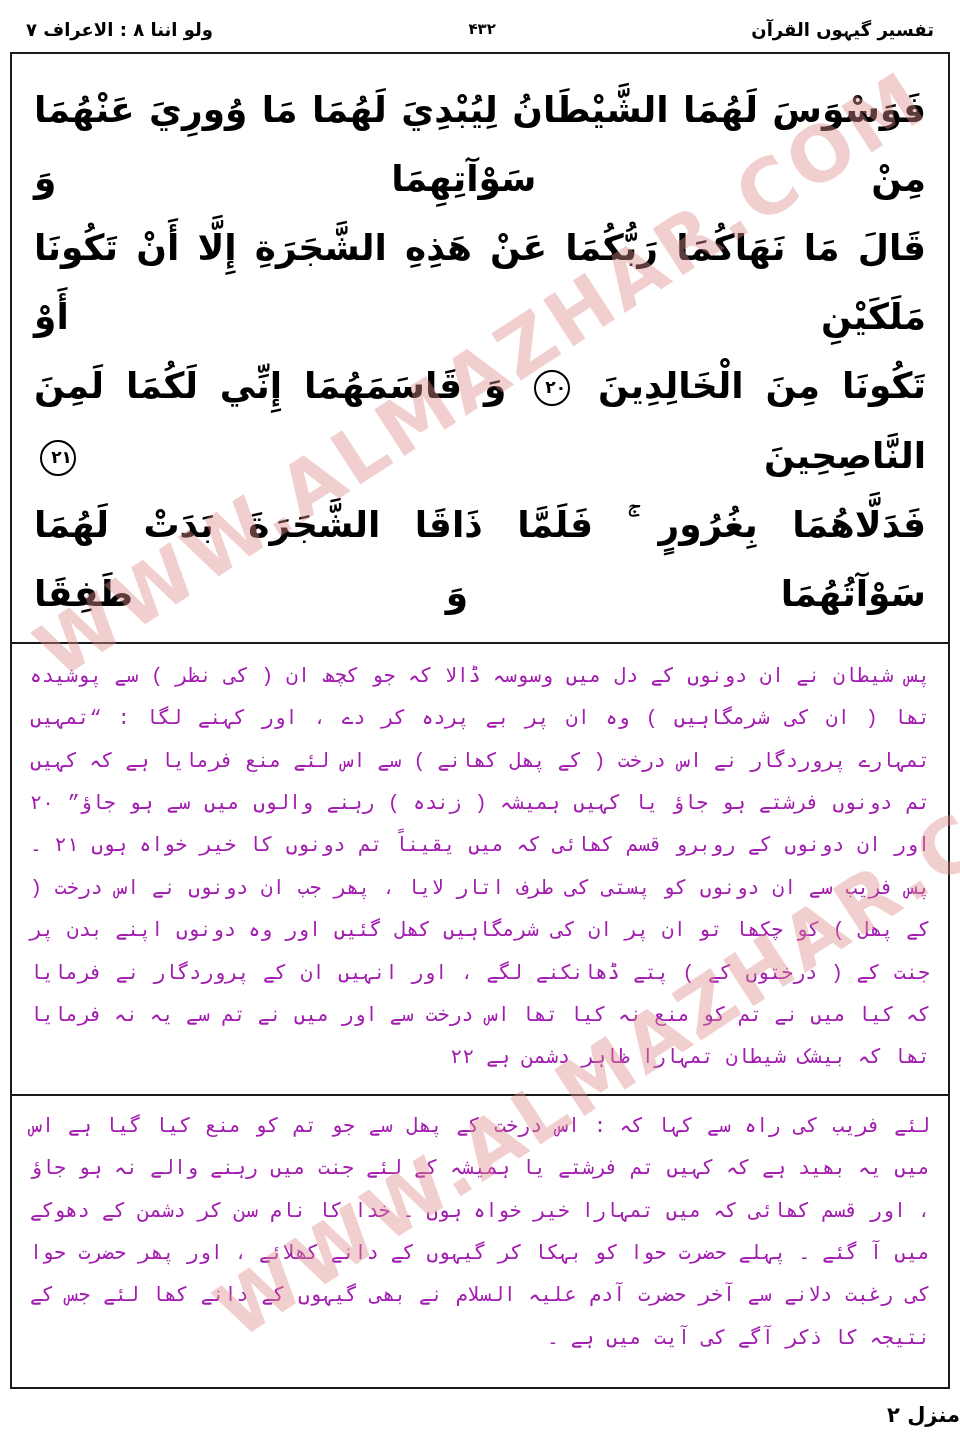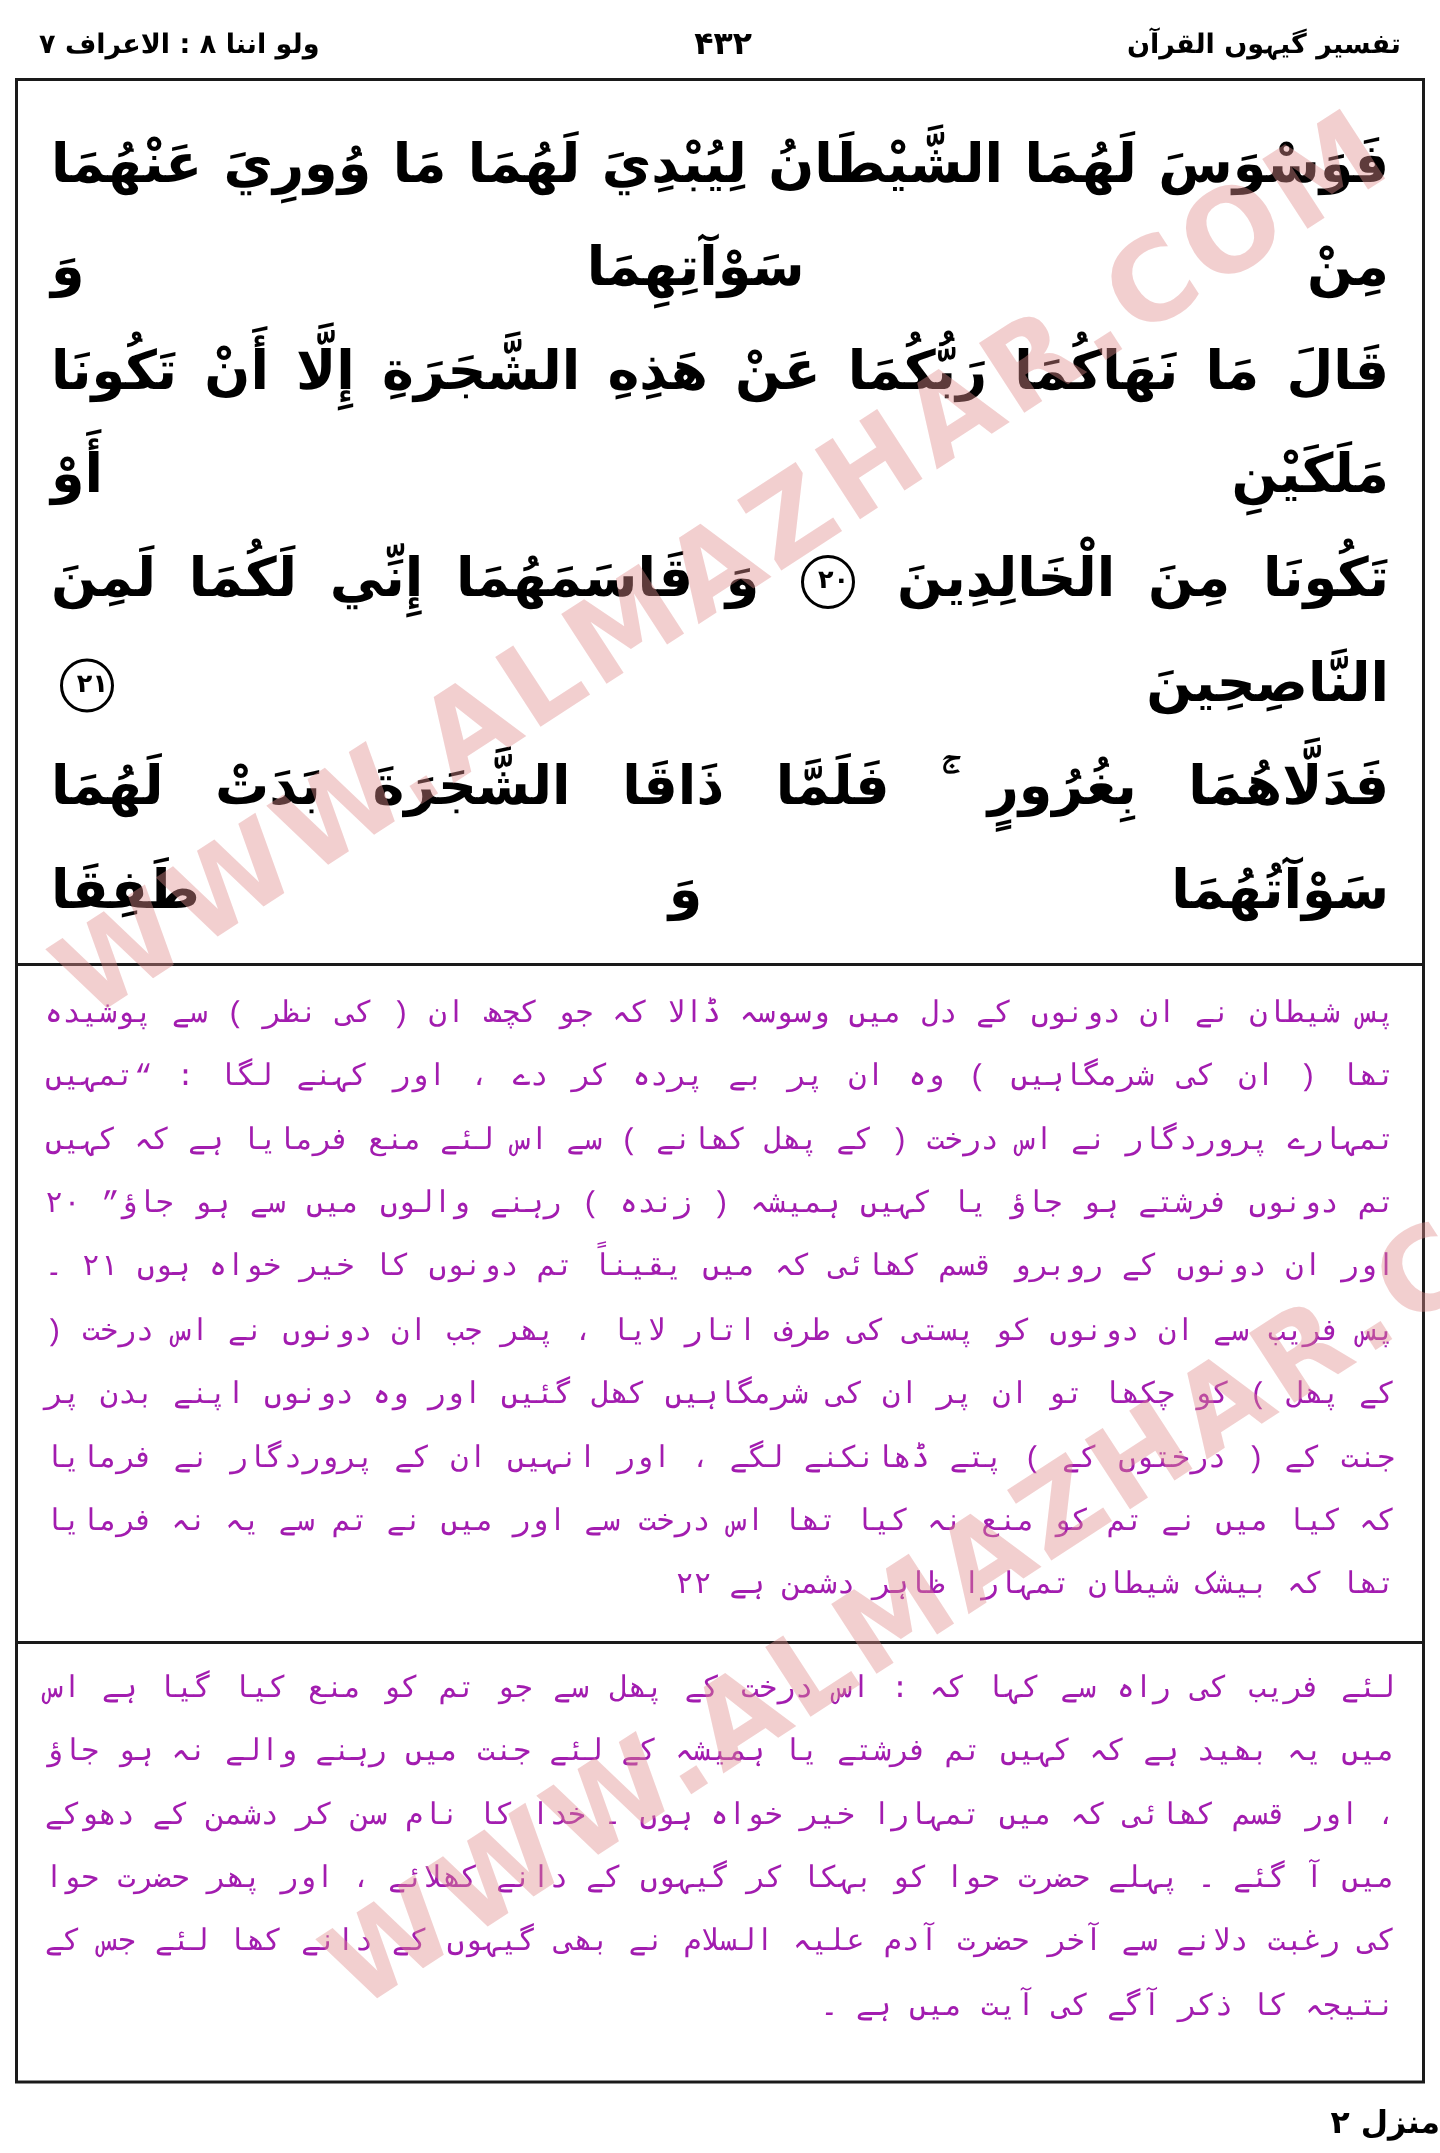--- a/index.html
+++ b/index.html
@@ -25,21 +25,21 @@
     height: 42px;
     display: flex;
     direction: rtl;
     justify-content: space-between;
     align-items: center;
     padding: 0 14px;
     font-size: 18px;
     font-weight: bold;
   }
   .page-header .page-num {
-    font-size: 21px;
+    font-size: 15px;
     letter-spacing: 2px;
   }
 
   
   .content-box {
     position: absolute;
     left: 10px; right: 10px;
     top: 52px; bottom: 46px;
     border: 2px solid #1a1a1a;
     overflow: hidden;

